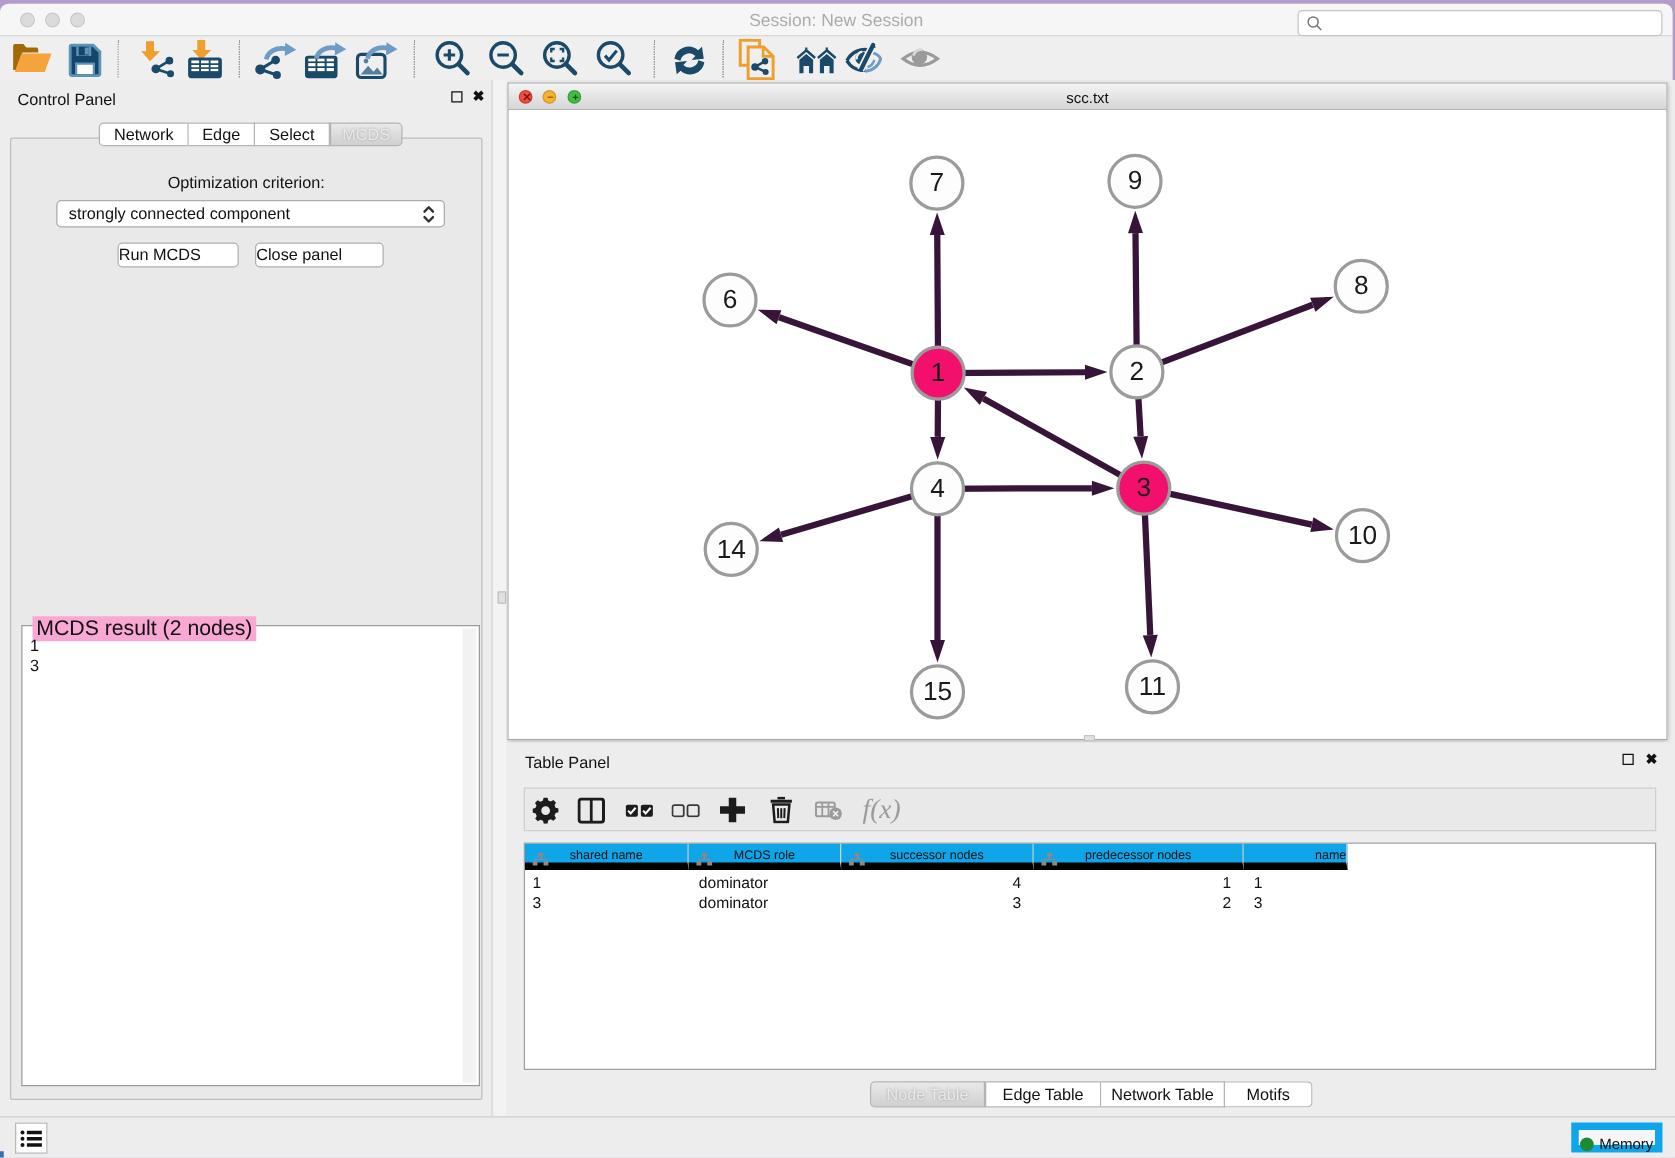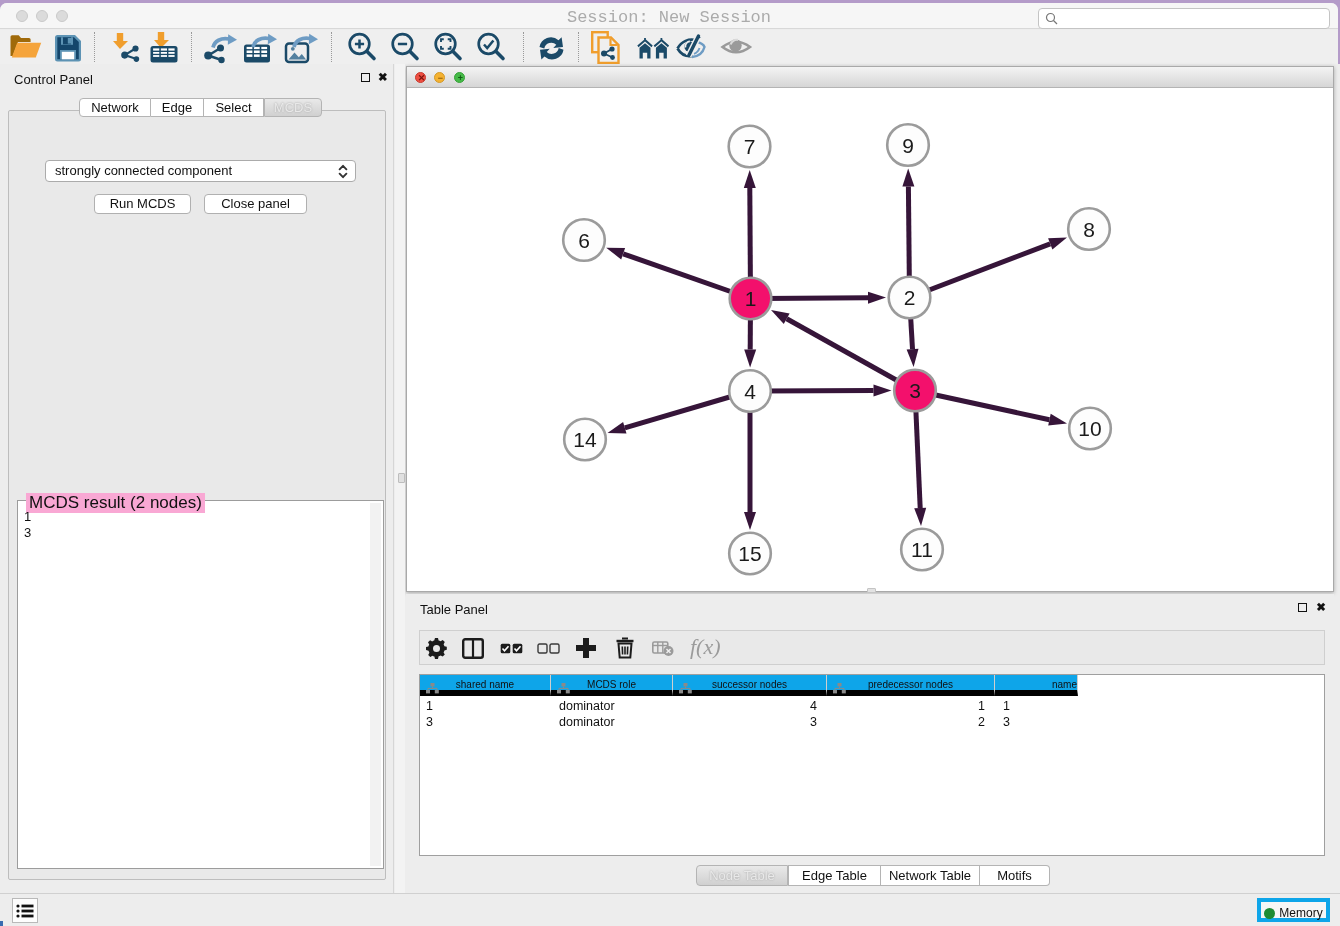--- a/index.html
+++ b/index.html
@@ -10,21 +10,21 @@
   background:#ededed; border-radius:7px 7px 0 0; overflow:hidden;
 }
 #titlebar {
   position:absolute; left:0; top:0; right:0; height:26px;
   background:#f6f6f6; border-bottom:1px solid #d8d8d8;
 }
 .tl { position:absolute; top:7px; width:12px; height:12px; border-radius:50%;
   background:#dbdbdb; border:1px solid #c9c9c9; }
 #titletext {
   position:absolute; top:5px; left:0; right:0; text-align:center;
-  color:#ababab; font-size:17px;font-family:Liberation Mono, monospace;
+  color:#ababab; font-size:14px;
 }
 #toolbar {
   position:absolute; left:0; top:27px; right:0; height:36px;
   background:#efefef; border-bottom:1px solid #c9c9c9;
 }
 .sep { position:absolute; top:2px; height:30px; width:0;
   border-left:1px dotted #9a9a9a; }
 .ti { position:absolute; top:1px; }
 #search { position:absolute; right:8px; top:5px; width:292px; height:21px;
   background:#fff; border:1px solid #c4c4c4; border-radius:4px; }
@@ -37,21 +37,21 @@
 .tab { position:absolute; top:34px; height:19px; font-size:13px; color:#111;
   background:#fff; border:1px solid #b4b4b4; text-align:center; line-height:18px; }
 #tabpane { position:absolute; left:8px; top:46px; width:378px; height:770px;
   background:#e9e9e9; border:1px solid #bdbdbd; border-radius:2px; }
 #optlabel { position:absolute; left:0; top:27px; width:100%; text-align:center; font-size:13px; color:#111; }
 #dropdown { position:absolute; left:36px; top:49px; width:311px; height:22px;
   background:#fff; border:1px solid #ababab; border-radius:4px;
   font-size:13px; color:#111; line-height:20px; padding-left:9px; }
 .btn { position:absolute; top:83px; height:20px; background:#fff;
   border:1px solid #b0b0b0; border-radius:4px; font-size:13px; color:#111;
-  text-align:center; line-height:18px; }
+  line-height:18px; }
 #mcdsbox { position:absolute; left:8px; top:389px; width:367px; height:369px;
   background:#fff; border:1px solid #9c9c9c; }
 #mcdslegend { position:absolute; left:8px; top:-8px; background:#f9a8d4;
   font-size:17px; color:#111; padding:0 3px; }
 #mcdstext { position:absolute; left:6px; top:8px; font-size:13px; color:#111; line-height:15.5px; }
 #mcdssb { position:absolute; right:2px; top:2px; bottom:2px; width:11px; background:#f2f2f2; }
 
 #netwin { position:absolute; left:406px; top:2px; width:928px; height:526px;
   background:#fff; border:1px solid #a9a9a9; box-shadow:0 1px 4px rgba(0,0,0,0.3); }
 #nethead { position:absolute; left:0; top:0; right:0; height:21px;
@@ -74,21 +74,21 @@
 .td { position:absolute; font-size:12.5px; color:#111; height:16px; line-height:15px; }
 #tptabs { position:absolute; left:0; right:0; top:271px; height:21px; }
 .btab { position:absolute; top:0; height:21px; font-size:13px; background:#fff;
   border:1px solid #b4b4b4; text-align:center; line-height:19px; color:#111; }
 
 #statusbar { position:absolute; left:0; right:0; bottom:0; height:33px;
   background:#ededed; border-top:1px solid #d0d0d0; }
 #listbtn { position:absolute; left:12px; top:4px; width:26px; height:25px;
   background:#fdfdfd; border:1px solid #b9b9b9; }
 #membtn { position:absolute; right:10px; top:4px; width:73px; height:24px;
-  background:#f6f6f6; border:4px solid #0ea5e9; font-size:12px; color:#111;
+  background:#f6f6f6; border:6px solid #0ea5e9; font-size:12px; color:#111;
   line-height:22px; text-align:center; }
 #memdot { display:inline-block; width:11px; height:11px; border-radius:50%;
   background:#1e8b34; vertical-align:-2px; margin-right:4px; }
 </style>
 </head>
 <body>
 <div id="win">
   <div id="titlebar">
     <div class="tl" style="left:16px;"></div>
     <div class="tl" style="left:36px;"></div>
@@ -251,20 +251,21 @@
         <line x1="8.5" y1="8.5" x2="12" y2="12" stroke="#777" stroke-width="1.2"></line>
       </svg>
     </div>
   </div>
   <div id="content">
     <div id="cpanel">
       <div id="cphead">Control Panel</div>
       <div class="mini-restore" style="left:361px;"></div>
       <div class="mini-close" style="left:378px;">✖</div>
       <div id="tabpane">
+        <div id="optlabel">Optimization criterion:</div>
         <div id="dropdown">strongly connected component
           <svg width="12" height="15" style="position:absolute;right:6px;top:3px;" viewBox="0 0 12 15">
             <path d="M2.6 5.3 L6 1.8 L9.4 5.3" fill="none" stroke="#333" stroke-width="1.9" stroke-linecap="round" stroke-linejoin="round"></path>
             <path d="M2.6 9.7 L6 13.2 L9.4 9.7" fill="none" stroke="#333" stroke-width="1.9" stroke-linecap="round" stroke-linejoin="round"></path>
           </svg>
         </div>
         <div class="btn" style="left:85px; width:97px;">Run MCDS</div>
         <div class="btn" style="left:195px; width:103px;">Close panel</div>
         <div id="mcdsbox">
           <div id="mcdslegend">MCDS result (2 nodes)</div>
@@ -281,20 +282,21 @@
       <div id="nethead">
         <div class="wl" style="left:8px;  background:#ee4f42; border:1px solid #c93a2e;">
           <span style="color:#7c140c;">✕</span>
         </div>
         <div class="wl" style="left:27px; background:#f5b231; border:1px solid #d2992a;">
           <span style="color:#8f5c0a;">−</span>
         </div>
         <div class="wl" style="left:47px; background:#46ba48; border:1px solid #36a138;">
           <span style="color:#115e13;">+</span>
         </div>
+        <div id="nettitle">scc.txt</div>
       </div>
       <div id="netcanvas">
         <svg id="graph" width="926" height="503" viewBox="0 0 926 503">
         <line x1="343.5" y1="209.5" x2="342.8" y2="99.0" stroke="#361539" stroke-width="5.0"></line>
         <polygon points="342.7,81.0 348.8,99.0 336.8,99.0" fill="#361539"></polygon>
         <line x1="343.5" y1="209.5" x2="216.2" y2="164.8" stroke="#361539" stroke-width="5.0"></line>
         <polygon points="199.2,158.8 218.1,159.1 214.2,170.4" fill="#361539"></polygon>
         <line x1="343.5" y1="209.5" x2="461.0" y2="208.8" stroke="#361539" stroke-width="5.0"></line>
         <polygon points="479.0,208.6 461.0,214.8 461.0,202.8" fill="#361539"></polygon>
         <line x1="343.5" y1="209.5" x2="343.2" y2="260.5" stroke="#361539" stroke-width="5.0"></line>

